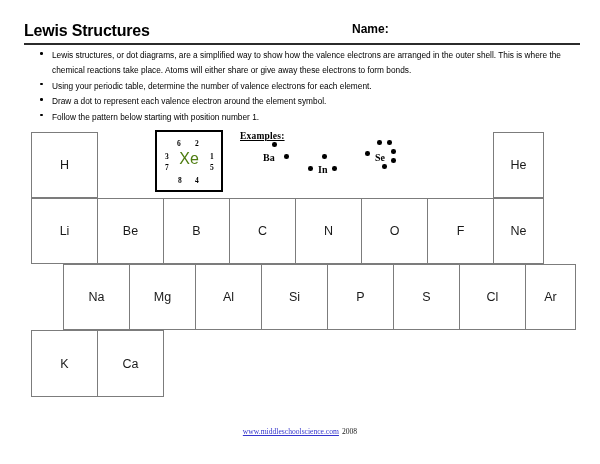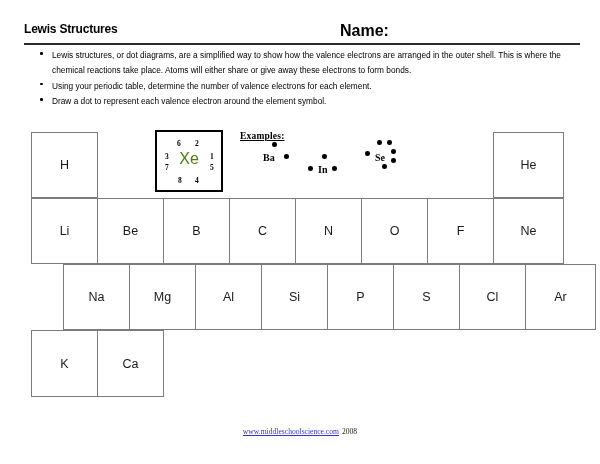--- a/index.html
+++ b/index.html
@@ -21,30 +21,30 @@
     position: absolute;
     left: 24px;
     top: 22px;
     width: 556px;
     height: 22px;
   }
   .header-title {
     position: absolute;
     left: 0;
     top: 0;
-    font-size: 12px;
+    font-size: 16px;
     font-weight: bold;
     letter-spacing: -0.2px;
     white-space: nowrap;
   }
   .header-name {
     position: absolute;
-    left: 316px;
+    left: 328px;
     top: 0;
-    font-size: 16px;
+    font-size: 12px;
     font-weight: bold;
     white-space: nowrap;
   }
   .header-rule {
     position: absolute;
     left: 0;
     top: 21px;
     width: 556px;
     height: 0;
     border-top: 2px solid #2b2b2b;
@@ -107,21 +107,21 @@
     background: #fff;
   }
   
   .c1 { left: 0px;    width: 67px; }
   .c2 { left: 66px;   width: 67px; }
   .c3 { left: 132px;  width: 67px; }
   .c4 { left: 198px;  width: 67px; }
   .c5 { left: 264px;  width: 67px; }
   .c6 { left: 330px;  width: 67px; }
   .c7 { left: 396px;  width: 67px; }
-  .c8 { left: 462px;  width: 71px; }
+  .c8 { left: 462px;  width: 51px; }
 
   
   .xe-box {
     position: absolute;
     left: 155px;
     top: 130px;
     width: 68px;
     height: 62px;
     border: 2.5px solid #000;
     background: #fff;
@@ -211,20 +211,24 @@
     <span class="dot"></span>
     <span>Lewis structures, or dot diagrams, are a simplified way to show how the valence electrons are arranged in the outer shell. This is where the chemical reactions take place. Atoms will either share or give away these electrons to form bonds.</span>
   </div>
   <div class="bullet-row">
     <span class="dot"></span>
     <span>Using your periodic table, determine the number of valence electrons for each element.</span>
   </div>
   <div class="bullet-row">
     <span class="dot"></span>
     <span>Draw a dot to represent each valence electron around the element symbol.</span>
+  </div>
+  <div class="bullet-row">
+    <span class="dot"></span>
+    <span>Follow the pattern below starting with position number 1.</span>
   </div>
 </div>
 
 <div class="ptable">
 
   <div class="prow r1">
     <div class="pcell c1">H</div>
     <div class="pcell c8">He</div>
   </div>
 

